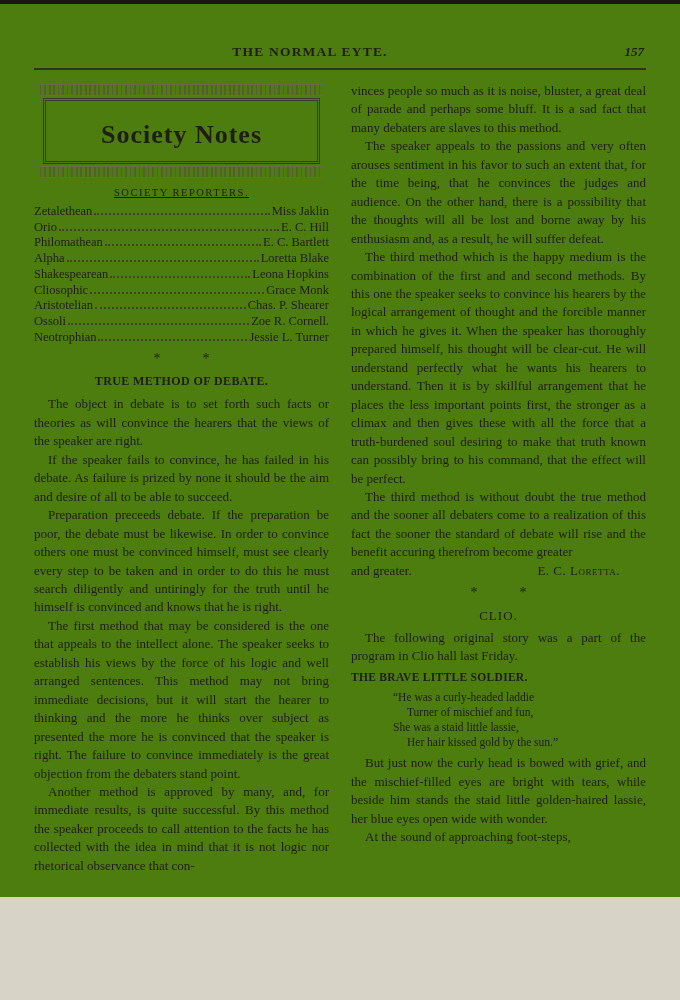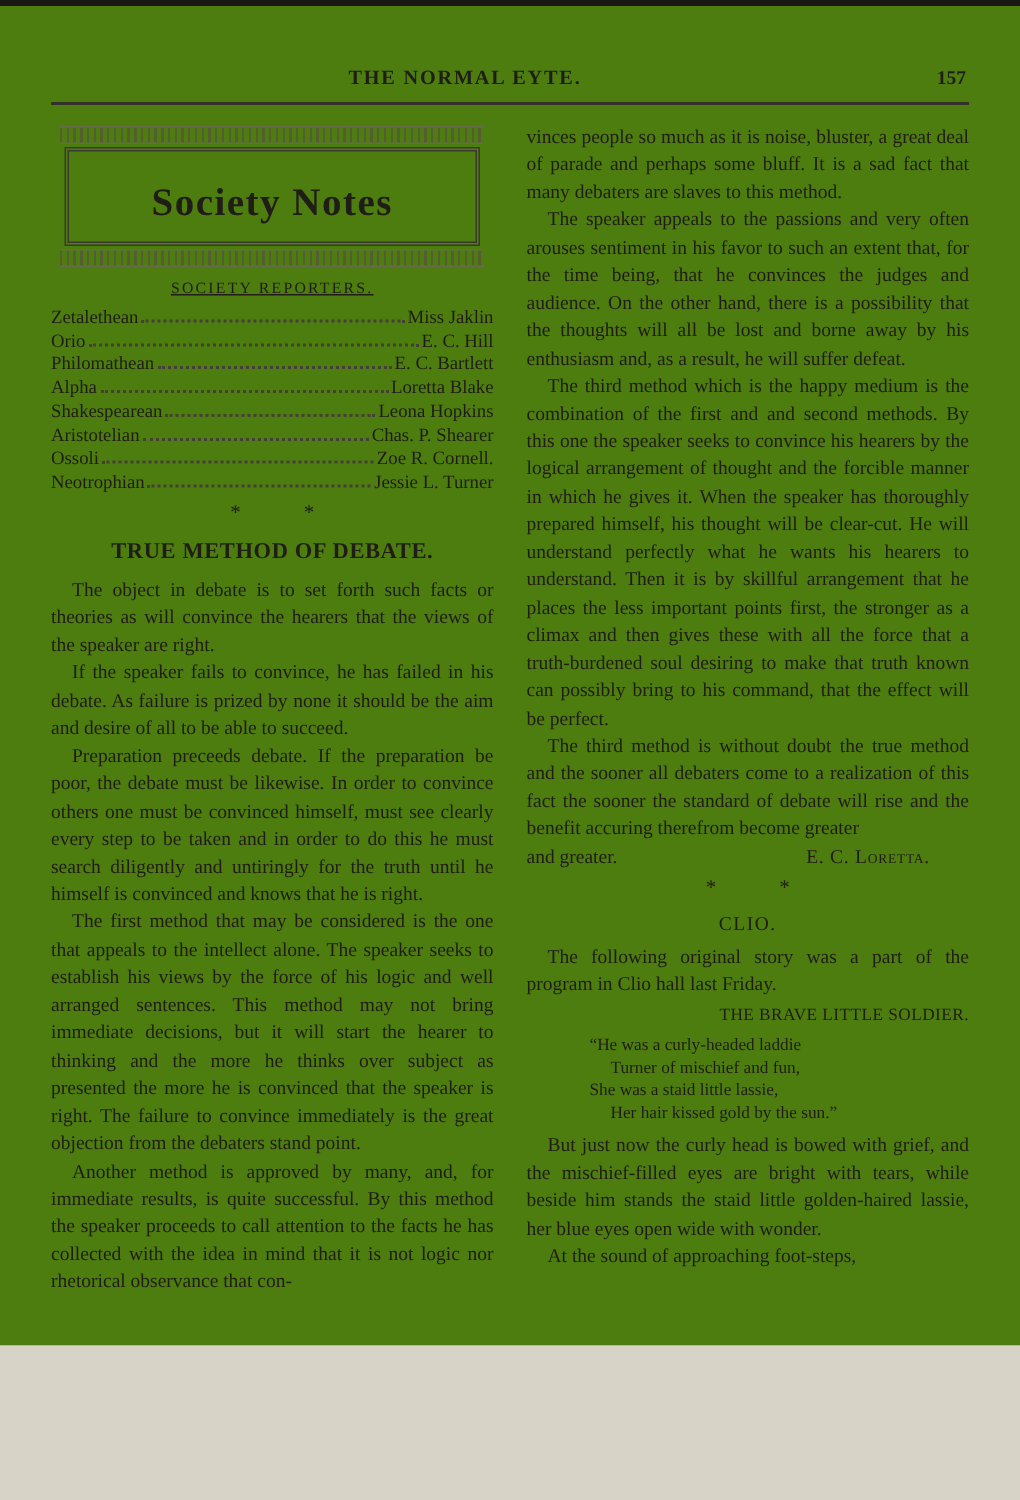--- a/index.html
+++ b/index.html
@@ -6,44 +6,44 @@
   .scan {
     position:relative; width:680px; height:897px; margin:0 auto;
     background:#4d7c0f; color:#201d17; overflow:hidden;
     font-family:"Liberation Serif","DejaVu Serif",serif;
   }
   .scan-edge-top { position:absolute; top:0; left:0; right:0; height:4px; background:#191714; }
   .header { position:relative; margin:0 34px; padding-top:44px; height:24px;
             border-bottom:2px solid #33302a; }
   .header-title { position:absolute; left:0; right:60px; text-align:center;
             font-weight:bold; font-size:13.5px; letter-spacing:1.2px; }
-  .header-page-num { position:absolute; right:2px; top:44px; font-weight:bold; font-size:13px; }
+  .header-page-num { position:absolute; right:2px; top:44px; font-weight:bold; font-size:13px;font-style:italic; }
   .columns { display:flex; gap:22px; padding:12px 34px 0; }
   .col { width:295px; text-align:justify; font-size:13px; line-height:1.42; }
   .col p { margin:0; text-indent:14px; }
 
   
   .society-box { margin:2px 6px 8px; }
   .sn-band { height:10px; border-top:1px solid #6d675a; border-bottom:1px solid #6d675a;
     background:repeating-linear-gradient(90deg,#59533f 0 1.5px,rgba(0,0,0,0) 1.5px 4.5px);
     opacity:.75; }
   .sn-inner { border:3px double #3c382f; margin:2px 3px; text-align:center; padding:16px 0 7px; }
   .sn-title { font-size:26px; font-weight:bold; letter-spacing:1px; text-indent:0; }
 
   .rep-heading { text-align:center; font-size:10.5px; letter-spacing:1.5px; margin:4px 0 3px;text-decoration:underline; }
   .rep-row { display:flex; align-items:baseline; font-size:12.5px; line-height:1.26; text-align:left; }
   .rep-leader { flex:1; border-bottom:2px dotted #454034; margin:0 2px 3px; min-width:10px; }
   .sep { text-align:center; white-space:pre; font-size:14px; padding:3px 0 4px; }
 
-  .art-head { text-align:center; font-weight:bold; font-size:15px; letter-spacing:.4px; margin:1px 0 5px; }
+  .art-head { text-align:center; font-weight:bold; font-size:12px; letter-spacing:.4px; margin:1px 0 5px; }
   .sig-line { display:flex; justify-content:space-between; align-items:baseline; }
   .signature { font-variant:small-caps; letter-spacing:.5px; padding-right:26px; }
 
   .clio-head { text-align:center; font-size:13px; letter-spacing:1px; margin:0 0 3px; }
-  .story-head { text-align:right; font-weight:normal; font-size:11.5px; letter-spacing:.3px; margin:4px 0 4px; }
+  .story-head { text-align:left; font-weight:bold; font-size:11.5px; letter-spacing:.3px; margin:4px 0 4px; }
   .poem { font-size:11.5px; line-height:1.32; margin:1px 0 4px 42px; text-align:left; }
   .poem-line { display:block; }
   .poem-line.in { margin-left:14px; }
 </style>
 </head>
 <body>
 
 <div class="scan">
   <div class="scan-edge-top"></div>
 
@@ -84,20 +84,25 @@
         </div>
         <div class="rep-row">
           <span>Alpha</span>
           <span class="rep-leader"></span>
           <span>Loretta Blake</span>
         </div>
         <div class="rep-row">
           <span>Shakespearean</span>
           <span class="rep-leader"></span>
           <span>Leona Hopkins</span>
+        </div>
+        <div class="rep-row">
+          <span>Cliosophic</span>
+          <span class="rep-leader"></span>
+          <span>Grace Monk</span>
         </div>
         <div class="rep-row">
           <span>Aristotelian</span>
           <span class="rep-leader"></span>
           <span>Chas. P. Shearer</span>
         </div>
         <div class="rep-row">
           <span>Ossoli</span>
           <span class="rep-leader"></span>
           <span>Zoe R. Cornell.</span>

